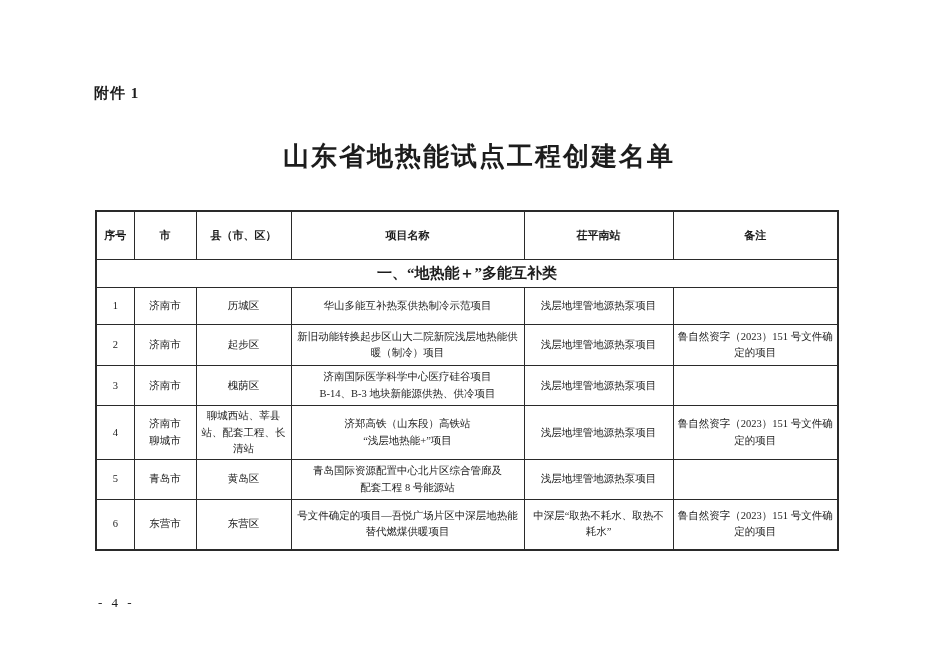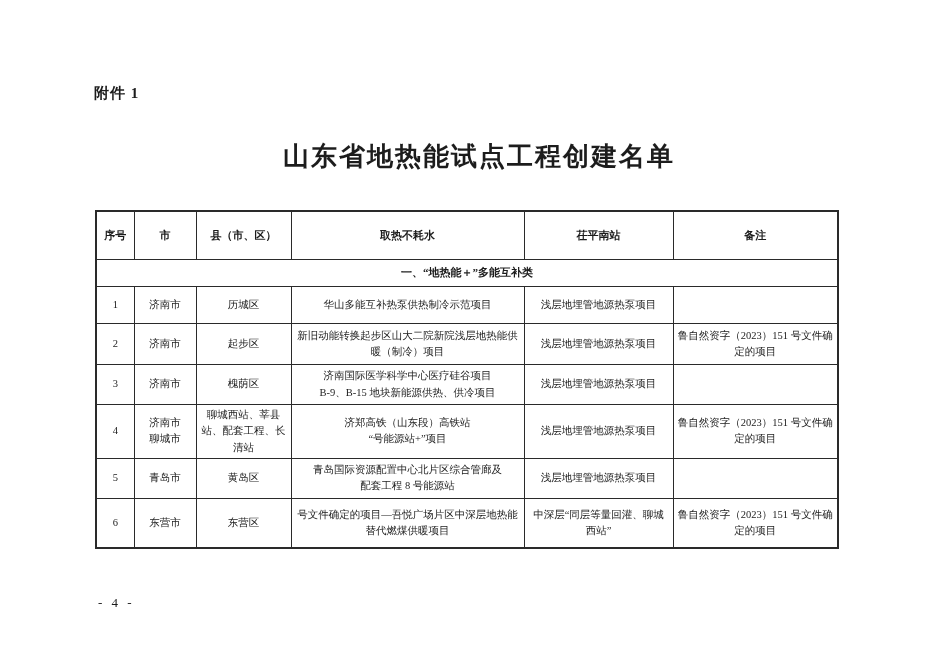--- a/index.html
+++ b/index.html
@@ -58,21 +58,21 @@
     overflow: hidden;
   }
   table.doc-table thead th {
     font-weight: 700;
     font-size: 11px;
     height: 43px;
     font-family: Liberation Serif, serif;
   }
   tr.section-row td {
     font-weight: 700;
-    font-size: 11px;
+    font-size: 15px;
     height: 22px;
   }
   .page-number {
     position: absolute;
     left: 98px;
     top: 595px;
     font-size: 13px;
     letter-spacing: 3px;
   }
 </style>
@@ -92,21 +92,21 @@
       <col style="width:95px">
       <col style="width:233px">
       <col style="width:149px">
       <col style="width:165px">
     </colgroup>
     <thead>
       <tr>
         <th>序号</th>
         <th>市</th>
         <th>县（市、区）</th>
-        <th>取热不耗水</th>
+        <th>项目名称</th>
         <th>茌平南站</th>
         <th>备注</th>
       </tr>
     </thead>
     <tbody>
       <tr class="section-row">
         <td colspan="6">一、“地热能＋”多能互补类</td>
       </tr>
 
       <tr style="height:37px">
@@ -125,52 +125,52 @@
         <td>新旧动能转换起步区山大二院新院浅层地热能供暖（制冷）项目</td>
         <td>浅层地埋管地源热泵项目</td>
         <td>鲁自然资字（2023）151 号文件确定的项目</td>
       </tr>
 
       <tr style="height:40px">
         <td>3</td>
         <td>济南市</td>
         <td>槐荫区</td>
         <td>济南国际医学科学中心医疗硅谷项目
-B-9、B-15 地块新能源供热、供冷项目</td>
+B-14、B-3 地块新能源供热、供冷项目</td>
         <td>浅层地埋管地源热泵项目</td>
         <td></td>
       </tr>
 
       <tr style="height:52px">
         <td>4</td>
         <td>济南市
 聊城市</td>
         <td>聊城西站、莘县站、配套工程、长清站</td>
         <td>济郑高铁（山东段）高铁站
-“号能源站+”项目</td>
+“浅层地热能+”项目</td>
         <td>浅层地埋管地源热泵项目</td>
         <td>鲁自然资字（2023）151 号文件确定的项目</td>
       </tr>
 
       <tr style="height:40px">
         <td>5</td>
         <td>青岛市</td>
         <td>黄岛区</td>
         <td>青岛国际资源配置中心北片区综合管廊及
 配套工程 8 号能源站</td>
         <td>浅层地埋管地源热泵项目</td>
         <td></td>
       </tr>
 
       <tr style="height:50px">
         <td>6</td>
         <td>东营市</td>
         <td>东营区</td>
         <td>号文件确定的项目—吾悦广场片区中深层地热能替代燃煤供暖项目</td>
-        <td>中深层“同层等量回灌、聊城西站”</td>
+        <td>中深层“取热不耗水、取热不耗水”</td>
         <td>鲁自然资字（2023）151 号文件确定的项目</td>
       </tr>
     </tbody>
   </table>
 
   <div class="page-number">- 4 -</div>
 
 </div>
 
 </body></html>

